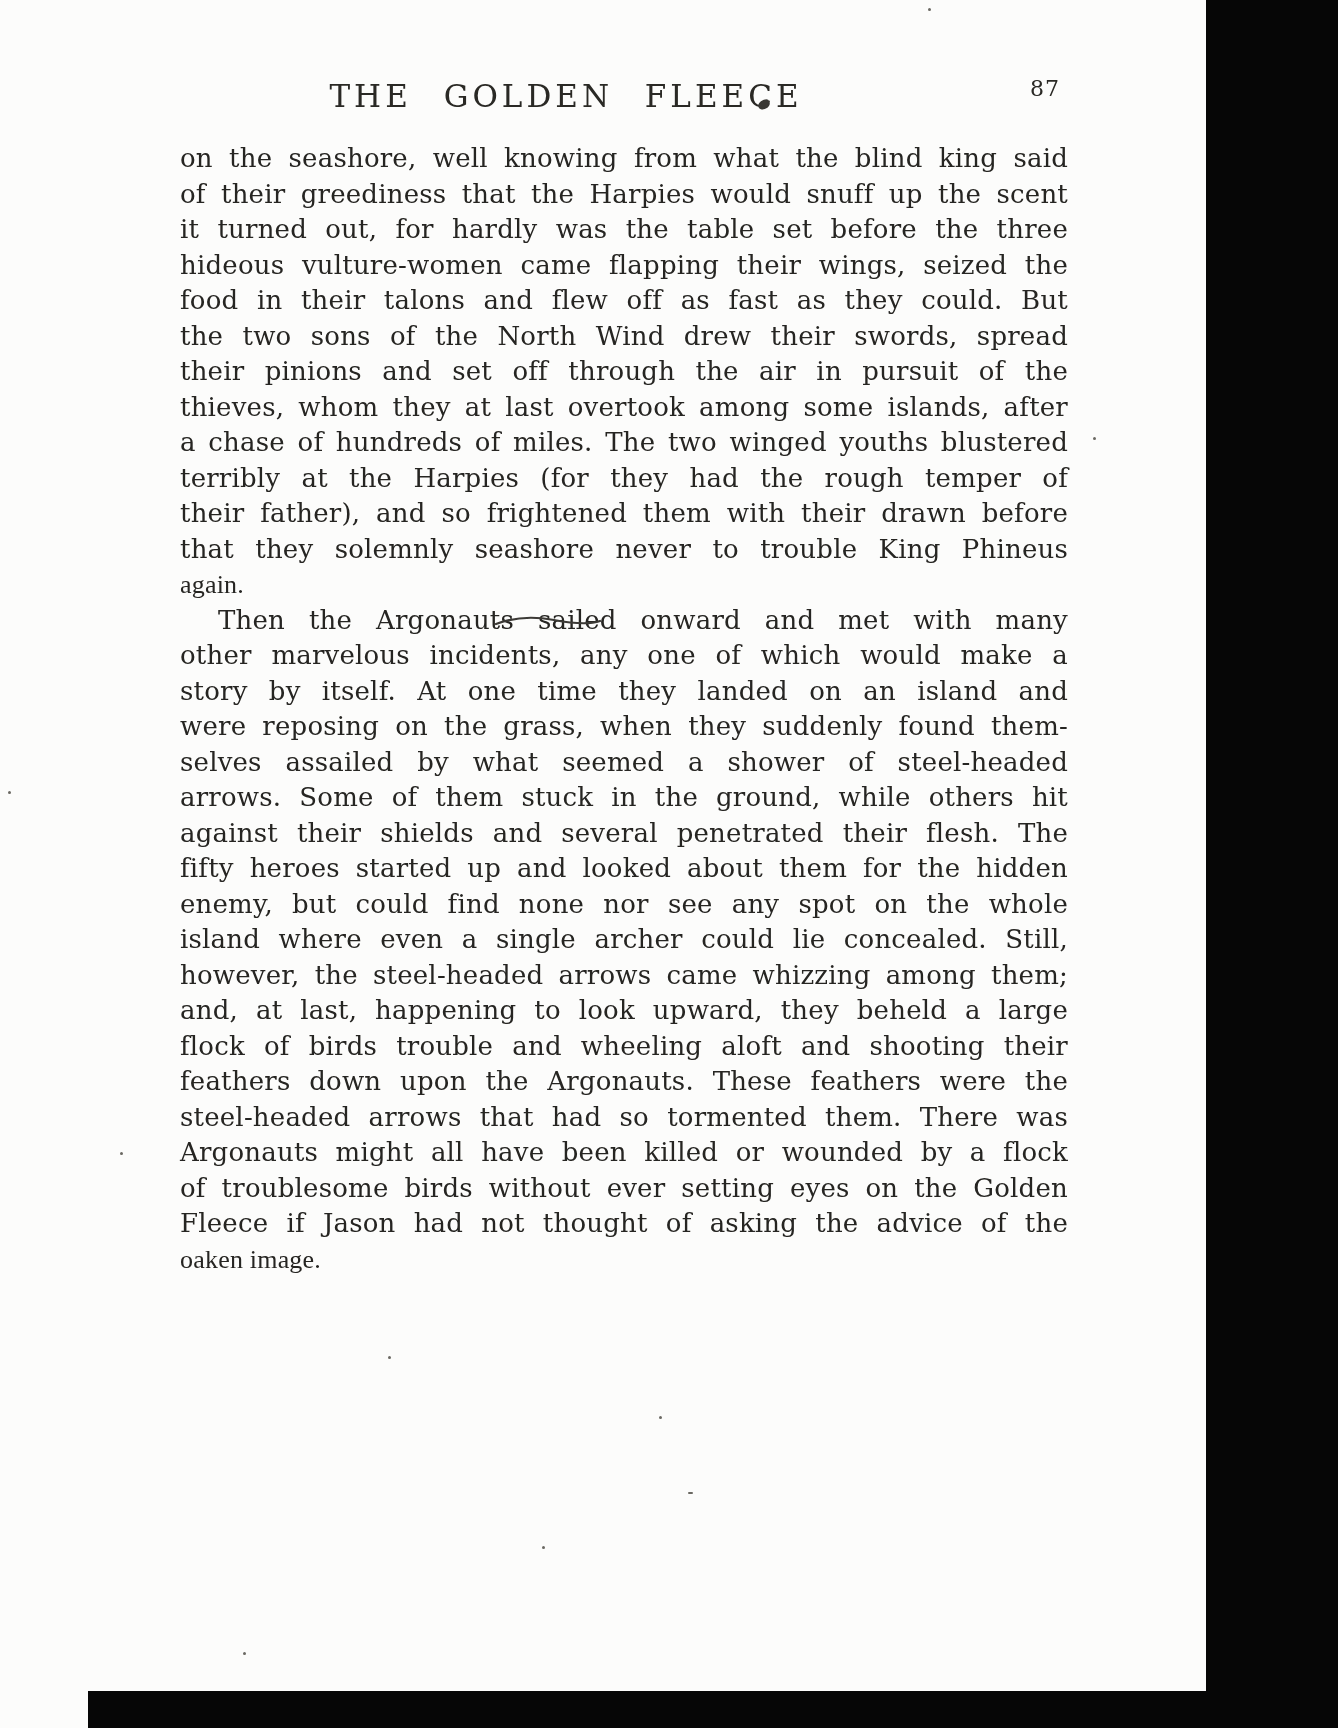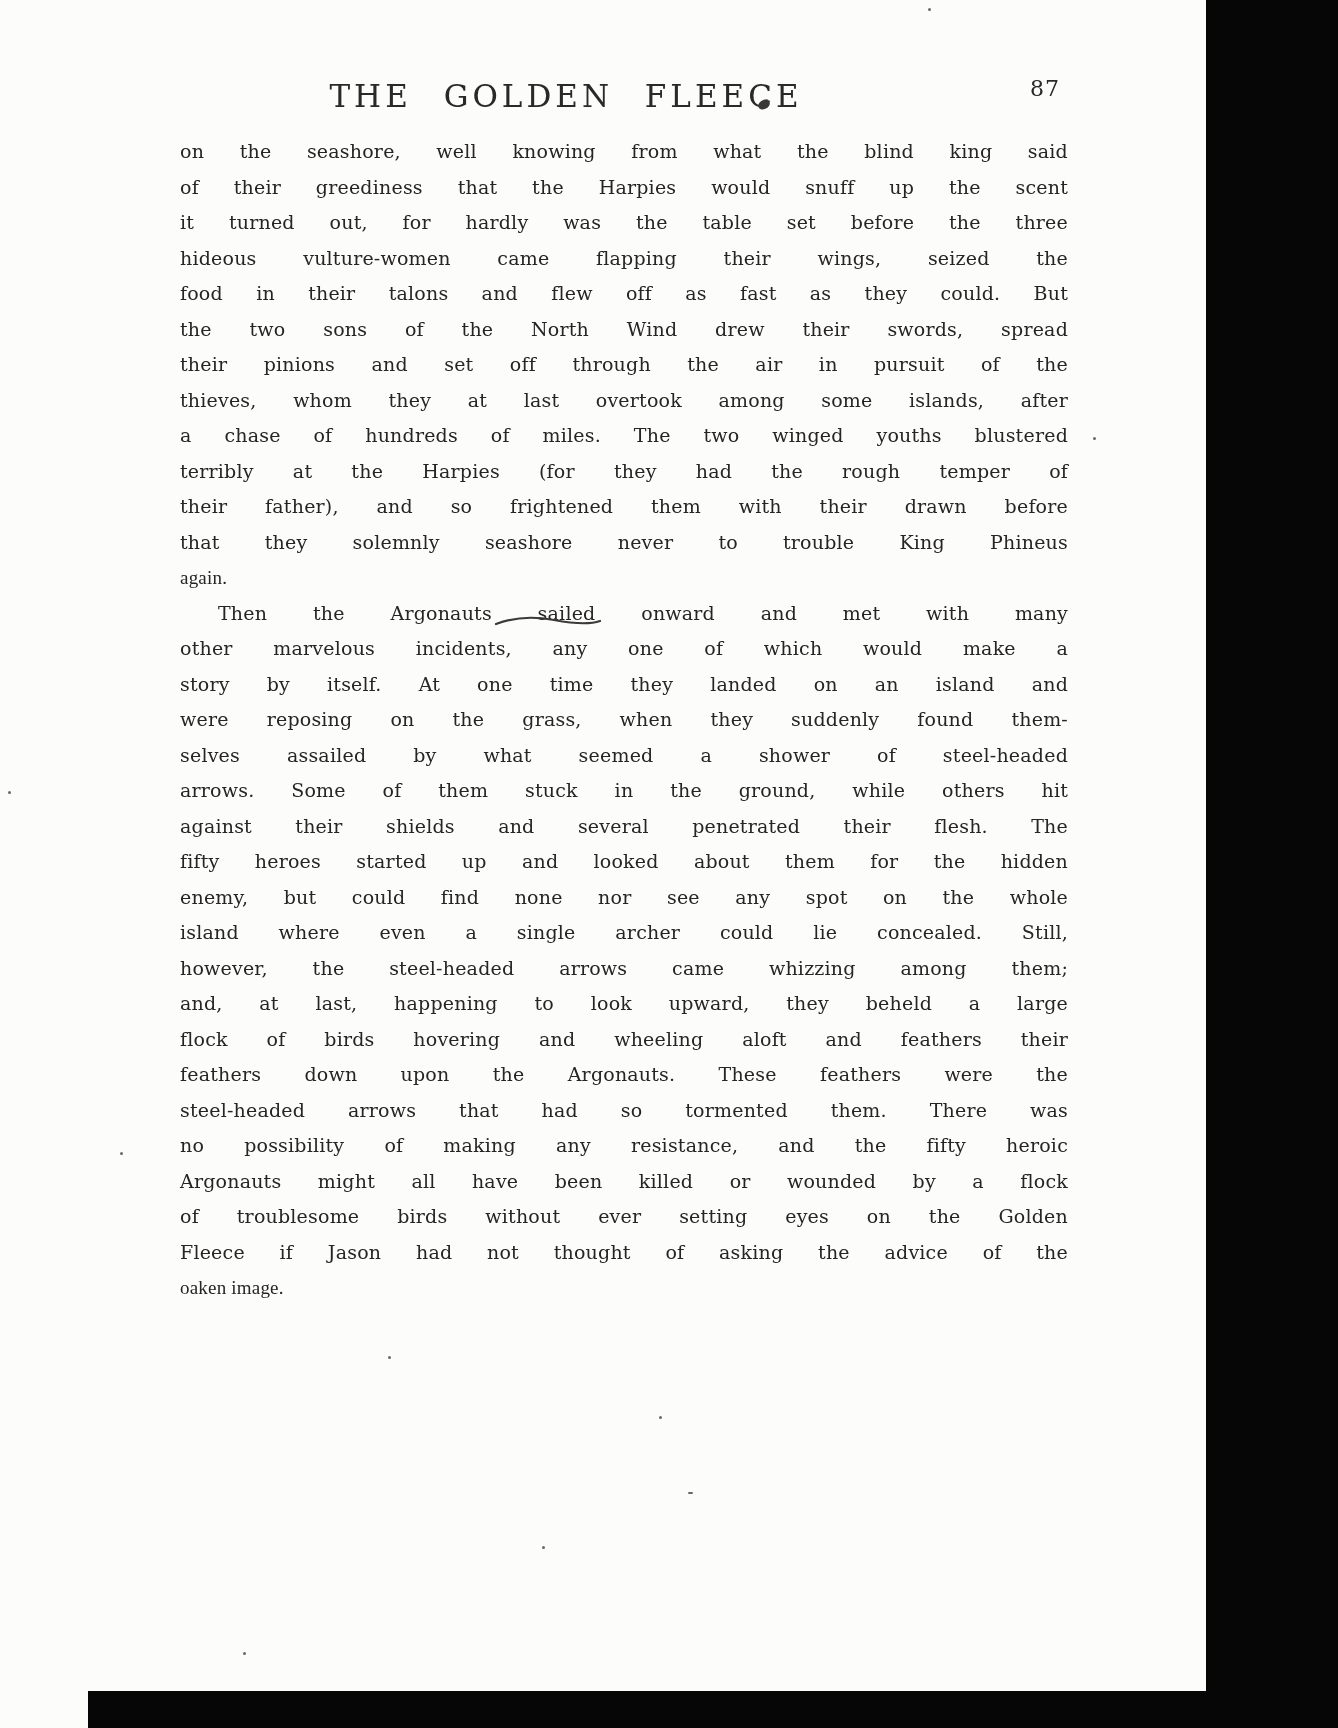--- a/index.html
+++ b/index.html
@@ -53,23 +53,23 @@
     top: -2px;
     font-size: 22px;
     letter-spacing: 1px;
     color: #2a2925;
   }
 
   
   .text-block {
     position: absolute;
     left: 180px;
-    top: 134px;
+    top: 141px;
     width: 888px;
-    font-size: 19px;
+    font-size: 26px;
   }
   .paragraph { margin: 0; }
   .line {
     line-height: 35.5px;
     height: 35.5px;
     text-align: justify;
     text-align-last: justify;
     white-space: nowrap;
     letter-spacing: 0.2px;
   }
@@ -147,24 +147,23 @@
         <div class="line">story by itself.  At one time they landed on an island and</div>
         <div class="line">were reposing on the grass, when they suddenly found them-</div>
         <div class="line">selves assailed by what seemed a shower of steel-headed</div>
         <div class="line">arrows.  Some of them stuck in the ground, while others hit</div>
         <div class="line">against their shields and several penetrated their flesh.  The</div>
         <div class="line">fifty heroes started up and looked about them for the hidden</div>
         <div class="line">enemy, but could find none nor see any spot on the whole</div>
         <div class="line">island where even a single archer could lie concealed.  Still,</div>
         <div class="line">however, the steel-headed arrows came whizzing among them;</div>
         <div class="line">and, at last, happening to look upward, they beheld a large</div>
-        <div class="line">flock of birds hovering and wheeling aloft and feathers their</div>
+        <div class="line">flock of birds trouble and wheeling aloft and shooting their</div>
         <div class="line">feathers down upon the Argonauts.  These feathers were the</div>
         <div class="line">steel-headed arrows that had so tormented them.  There was</div>
-        <div class="line">no possibility of making any resistance, and the fifty heroic</div>
         <div class="line">Argonauts might all have been killed or wounded by a flock</div>
         <div class="line">of troublesome birds without ever setting eyes on the Golden</div>
         <div class="line">Fleece if Jason had not thought of asking the advice of the</div>
         <div class="line last">oaken image.</div>
       </div>
     </div>
 
   <svg class="squiggle" width="110" height="20" viewBox="0 0 110 20">
     <path d="M2 12 Q 28 2, 60 8 T 106 9" fill="none" stroke="#3c3a36" stroke-width="2.2" stroke-linecap="round"></path>
   </svg>

